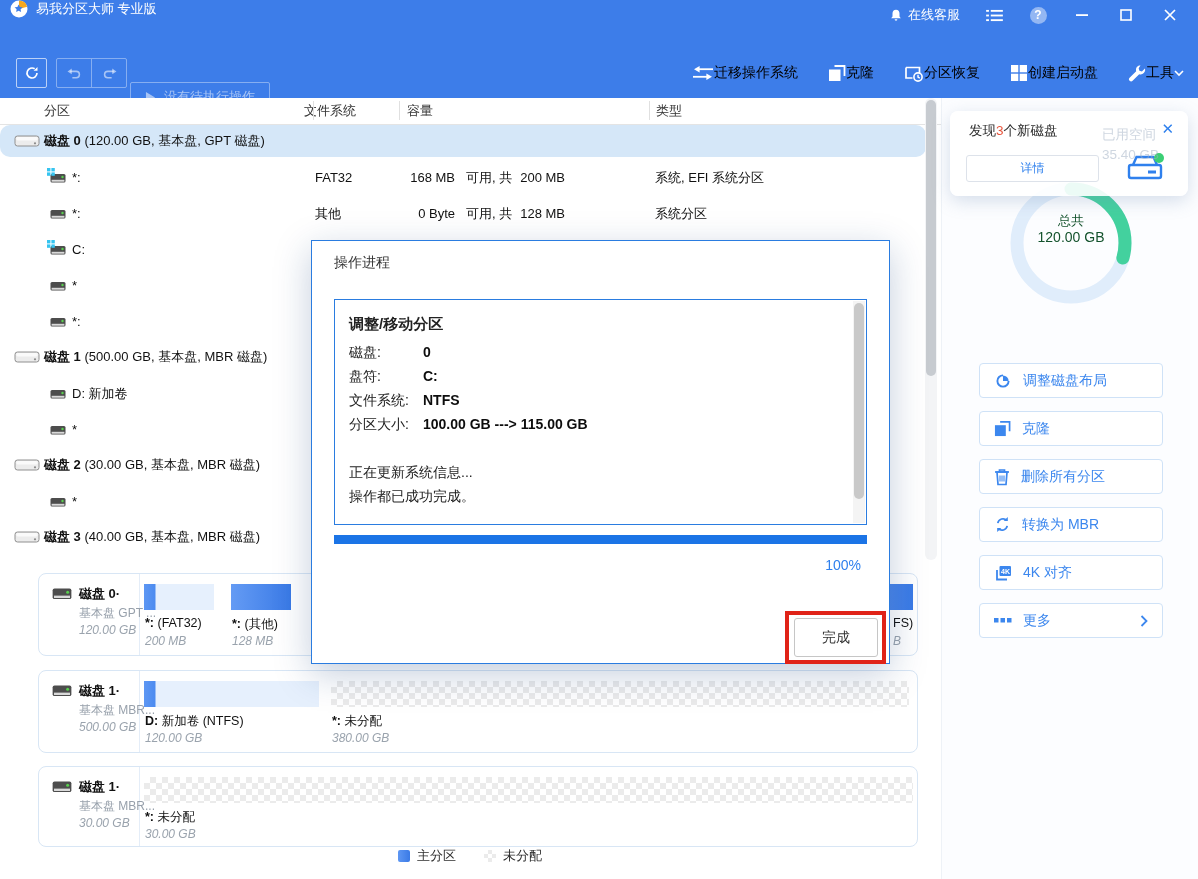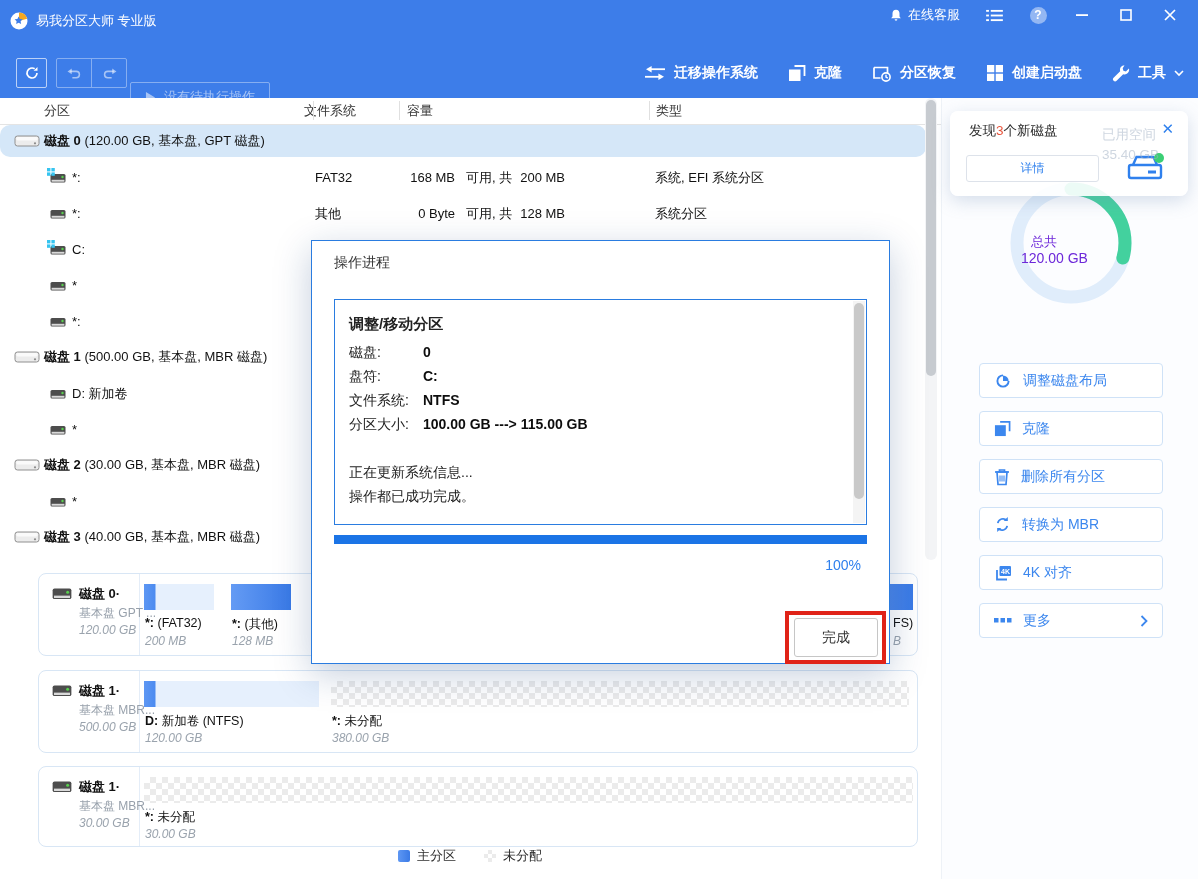--- a/index.html
+++ b/index.html
@@ -1,39 +1,39 @@
 <!DOCTYPE html>
 <html><head>
 <meta charset="utf-8">
 <style>
   html,body{margin:0;padding:0;background:#fff;}
   #app{position:relative;width:1198px;height:879px;overflow:hidden;background:#fff;
        font-family:"Liberation Sans","DejaVu Sans",sans-serif;color:#1c1c1c;}
   .abs{position:absolute;}
   
   .bluezone{position:absolute;left:0;top:0;width:1198px;height:98px;background:#3d7de9;}
-  .titlebar{position:absolute;left:0;top:0;width:1198px;height:30px;display:flex;align-items:flex-end;}
+  .titlebar{position:absolute;left:0;top:0;width:1198px;height:30px;display:flex;align-items:flex-start;}
   .logo{margin-left:10px;width:18px;height:18px;flex:0 0 auto;}
   .app-title{margin-left:8px;color:#fff;font-size:13px;}
   .tb-winctl{position:absolute;right:0;top:0;height:30px;display:flex;align-items:center;gap:24px;padding-right:18px;}
   .support{display:flex;align-items:center;gap:5px;color:#fff;font-size:13px;cursor:pointer;}
   .winbtn{display:flex;align-items:center;justify-content:center;width:20px;height:20px;cursor:pointer;}
   .helpcirc{width:17px;height:17px;border-radius:50%;background:rgba(255,255,255,.45);color:#fff;
             font-size:12px;font-weight:bold;display:flex;align-items:center;justify-content:center;}
   
   .tbbtn{position:absolute;top:58px;height:30px;box-sizing:border-box;border:1px solid rgba(255,255,255,.65);
          border-radius:2px;display:flex;align-items:center;justify-content:center;cursor:pointer;}
   .tbgroup{position:absolute;top:58px;height:30px;box-sizing:border-box;border:1px solid rgba(255,255,255,.38);
            border-radius:2px;display:flex;align-items:stretch;color:rgba(255,255,255,.55);}
   .tbcell{width:34px;display:flex;align-items:center;justify-content:center;}
   .tbcell + .tbcell{border-left:1px solid rgba(255,255,255,.38);}
   .pending{position:absolute;top:58px;height:30px;box-sizing:border-box;border:1px solid rgba(255,255,255,.38);
            border-radius:2px;display:flex;align-items:center;gap:8px;padding:0 14px;color:rgba(255,255,255,.55);font-size:13px;}
   .tb-actions{position:absolute;right:14px;top:50px;height:46px;display:flex;align-items:center;gap:30px;}
-  .tb-act{display:flex;align-items:center;gap:8px;color:#ffffff;font-size:14px;font-weight:700;cursor:pointer;}
+  .tb-act{display:flex;align-items:center;gap:0;color:#000000;font-size:14px;font-weight:400;cursor:pointer;}
   
   .thead{position:absolute;left:0;top:98px;width:941px;height:26px;border-bottom:1px solid #e4e4e4;
          font-size:13px;color:#333;}
   .thead span{position:absolute;top:4px;}
   .vsep{position:absolute;top:3px;width:1px;height:19px;background:#e0e0e0;}
   .trow{position:absolute;left:0;width:926px;height:32px;line-height:32px;font-size:13px;color:#111;cursor:default;}
   .trow.sel{background:#d5e7f8;border-radius:10px;}
   .trow .dlabel{position:absolute;left:44px;white-space:nowrap;}
   .trow .plabel{position:absolute;left:72px;white-space:nowrap;}
   .trow .fs{position:absolute;left:315px;}
@@ -63,21 +63,21 @@
   .plab{position:absolute;left:1px;top:42px;font-size:12.5px;color:#111;white-space:nowrap;}
   .psz{position:absolute;left:1px;top:60px;font-size:12px;font-style:italic;color:#9aa3ad;white-space:nowrap;}
   
   .legend{position:absolute;left:398px;top:847px;display:flex;gap:28px;align-items:center;font-size:13px;color:#2d2d2d;}
   .leg-item{display:flex;align-items:center;gap:7px;}
   .sw{width:12px;height:12px;border-radius:2px;}
   
   .rpanel{position:absolute;left:941px;top:98px;width:257px;height:781px;background:#fcfdff;border-left:1px solid #eef2f7;}
   .ract{position:absolute;left:37px;width:184px;height:35px;box-sizing:border-box;background:#fff;border:1px solid #cfe2f7;
         border-radius:4px;display:flex;align-items:center;gap:11px;padding-left:14px;color:#3c87ee;font-size:14px;cursor:pointer;}
-  .donut-center{position:absolute;color:#6d28d9;margin-top:21px;}
+  .donut-center{position:absolute;text-align:center;color:#14532d;}
   .notif{position:absolute;left:8px;top:13px;width:238px;height:85px;background:rgba(255,255,255,.9);border-radius:8px;
          box-shadow:0 5px 18px rgba(110,140,180,.28);}
   .notif-title{position:absolute;left:19px;top:11px;font-size:13.5px;color:#2d2d2d;}
   .notif-x{position:absolute;right:14px;top:9px;color:#2f80ed;font-size:15px;font-weight:bold;cursor:pointer;}
   .notif-btn{position:absolute;left:16px;top:44px;width:133px;height:27px;box-sizing:border-box;border:1px solid #dde2ea;
              border-radius:3px;background:#fff;color:#2f80ed;font-size:12px;display:flex;align-items:center;justify-content:center;cursor:pointer;}
   .faint{position:absolute;color:rgba(158,173,194,.5);font-size:13.5px;z-index:6;pointer-events:none;}
   
   .dlg{position:absolute;left:311px;top:240px;width:579px;height:424px;box-sizing:border-box;background:#fff;
        border:1px solid #2a7ce0;box-shadow:0 10px 34px rgba(20,60,120,.25);z-index:50;}

